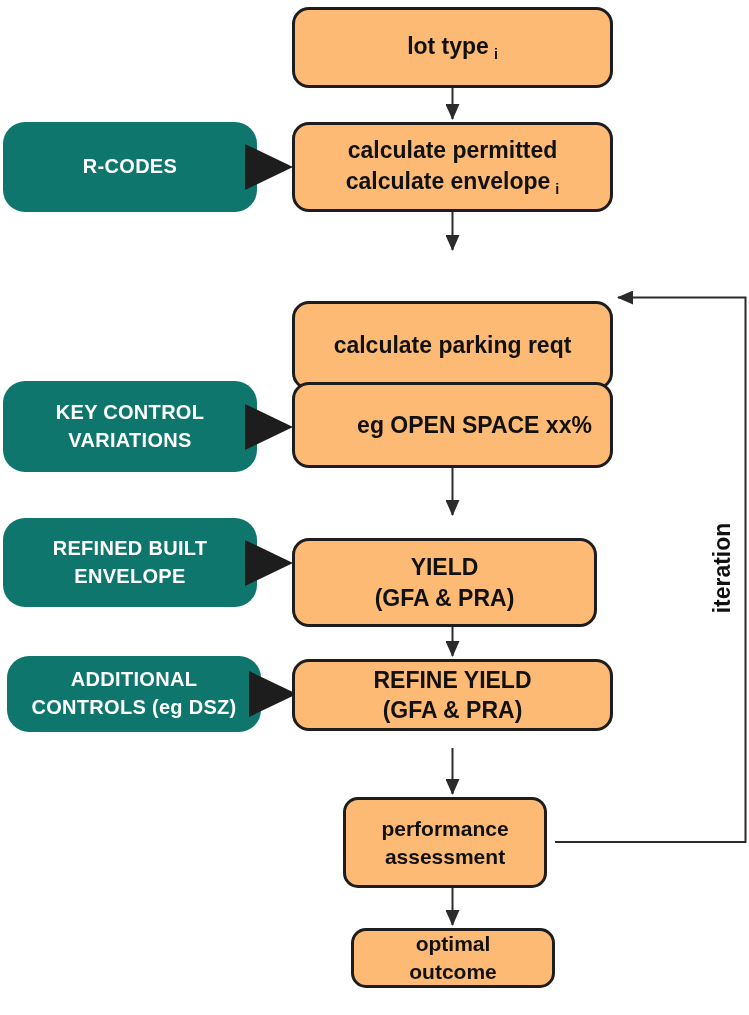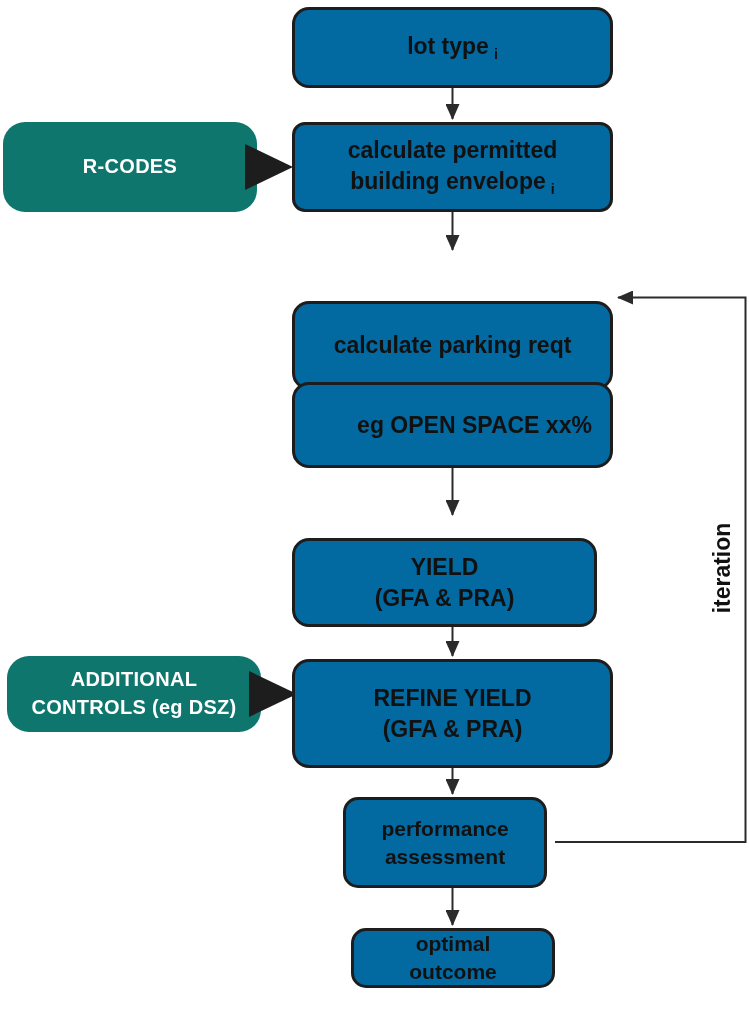--- a/index.html
+++ b/index.html
@@ -18,40 +18,40 @@
   svg.connectors {
     position: absolute;
     left: 0; top: 0;
     width: 749px; height: 1015px;
     pointer-events: none;
   }
   
   .node {
     position: absolute;
     box-sizing: border-box;
-    background: #0369a1;
+    background: #fdba74;
     border: 3px solid #1d1d1d;
     border-radius: 17px;
     display: flex;
     align-items: center;
     justify-content: center;
     text-align: center;
     color: #111111;
     font-weight: 700;
     font-size: 23px;
     line-height: 1.32;
     z-index: 2;
   }
   .node .ml { white-space: pre-line; }
   #n1 { left: 292px; top: 7px;   width: 321px; height: 81px; }
-  #n2 { left: 292px; top: 122px; width: 321px; height: 90px; border-radius: 13px; }
+  #n2 { left: 292px; top: 122px; width: 321px; height: 90px; }
   #n3 { left: 292px; top: 253px; width: 321px; height: 89px; margin-top: 48px; }
   #n4 { left: 292px; top: 382px; width: 321px; height: 86px; padding-left: 44px; }
   #n5 { left: 292px; top: 538px; width: 305px; height: 89px; }
-  #n6 { left: 292px; top: 659px; width: 321px; height: 109px; }
+  #n6 { left: 292px; top: 659px; width: 321px; height: 72px; }
   #n7 { left: 343px; top: 797px; width: 204px; height: 91px; border-radius: 15px; font-size: 21px; }
   #n8 { left: 351px; top: 928px; width: 204px; height: 60px; border-radius: 15px; font-size: 21px; }
   sub.idx {
     font-size: 0.62em;
     vertical-align: -0.35em;
     margin-left: 5px;
     font-weight: 700;
   }
   
   .side-box {
@@ -122,21 +122,21 @@
   <div class="node" id="n1">
     <div>
       <span>lot type</span><sub class="idx">i</sub>
     </div>
   </div>
 
   <div class="node" id="n2">
     <div>
       <div>calculate permitted</div>
       <div>
-        <span>building envelope</span><sub class="idx">i</sub>
+        <span>calculate envelope</span><sub class="idx">i</sub>
       </div>
     </div>
   </div>
 
   <div class="node" id="n3">
     <div class="ml">calculate parking reqt</div>
   </div>
 
   <div class="node" id="n4">
     <div class="ml">eg OPEN SPACE xx%</div>
@@ -160,21 +160,31 @@
   <div class="node" id="n8">
     <div class="ml">optimal
 outcome</div>
   </div>
 
   <div class="side-box" id="g1">
     <div class="ml">R-CODES</div>
     <div class="tri"></div>
   </div>
 
+  <div class="side-box" id="g2">
+    <div class="ml">KEY CONTROL
+VARIATIONS</div>
+    <div class="tri"></div>
+  </div>
 
+  <div class="side-box" id="g3">
+    <div class="ml">REFINED BUILT
+ENVELOPE</div>
+    <div class="tri"></div>
+  </div>
 
   <div class="side-box" id="g4">
     <div class="ml">ADDITIONAL
 CONTROLS (eg DSZ)</div>
     <div class="tri"></div>
   </div>
 
   <div class="iteration-label">iteration</div>
 
 </div>

